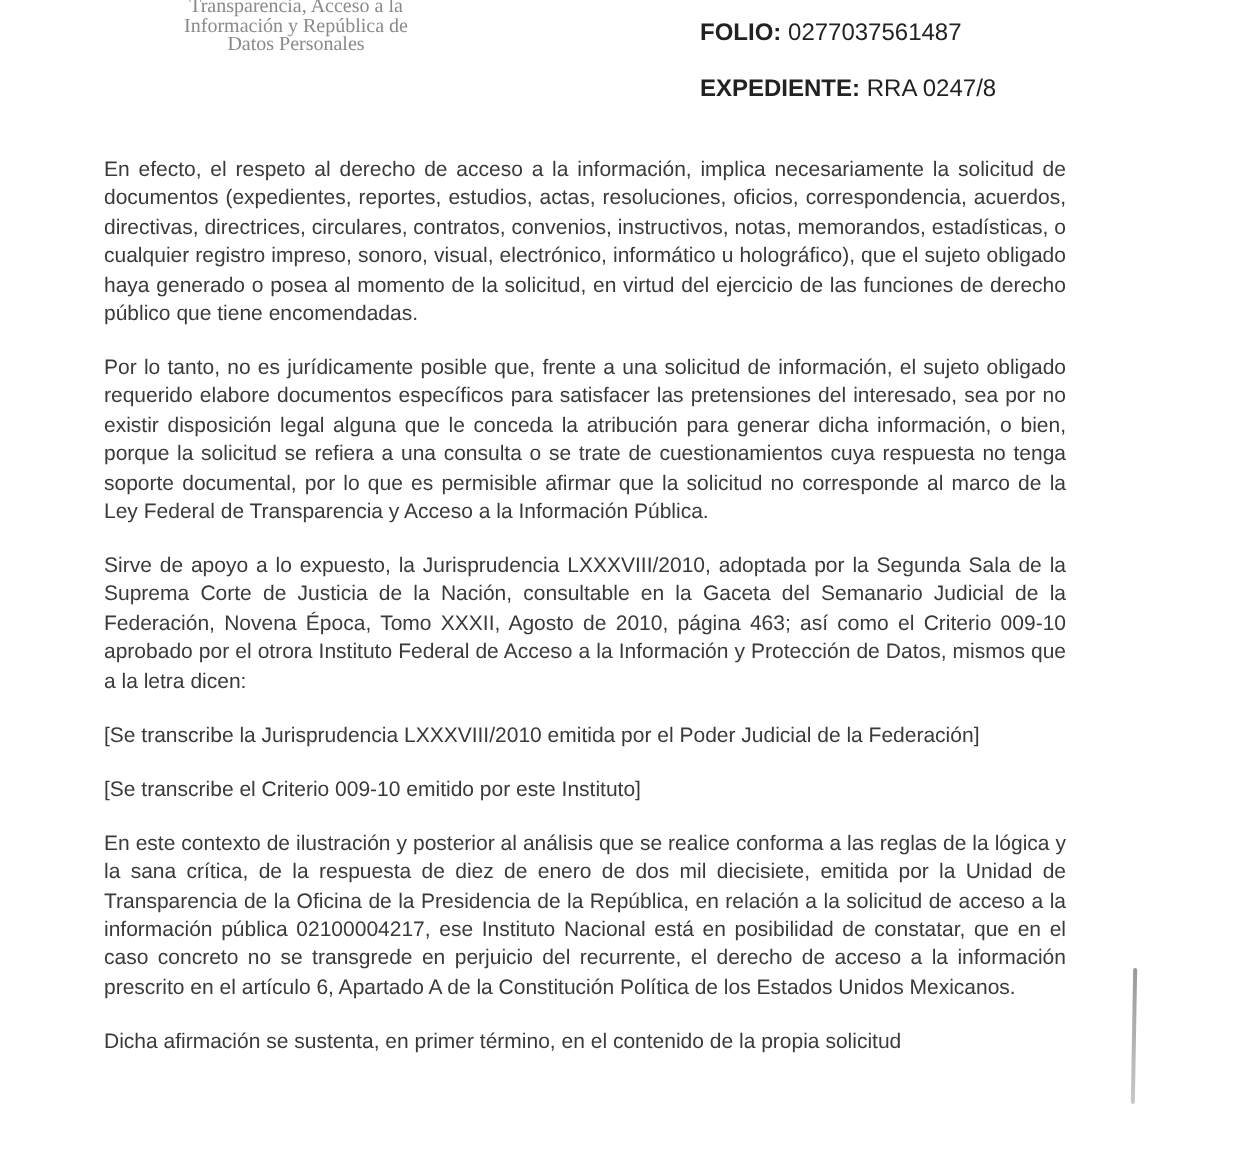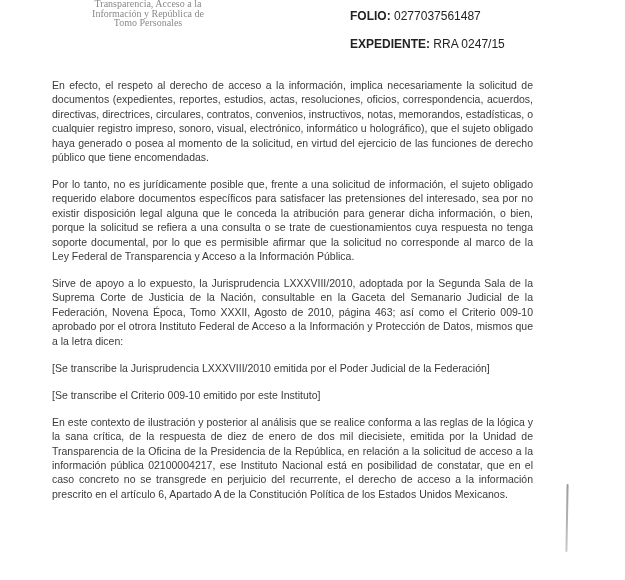--- a/index.html
+++ b/index.html
@@ -64,36 +64,37 @@
       border-radius: 1px;
       transform: rotate(1deg);
     }
   </style>
 </head>
 <body>
 
 <div class="logo-text">
   <div>Transparencia, Acceso a la</div>
   <div>Información y República de</div>
-  <div>Tomo Personales</div>
+  <div>Datos Personales</div>
 </div>
 
 <div class="ref-block">
   <div class="ref-line">
     <span class="ref-label">FOLIO:</span>
     <span>0277037561487</span>
   </div>
   <div class="ref-line">
     <span class="ref-label">EXPEDIENTE:</span>
-    <span>RRA 0247/15</span>
+    <span>RRA 0247/8</span>
   </div>
 </div>
 
 <div class="body-text">
   <p>En efecto, el respeto al derecho de acceso a la información, implica necesariamente la solicitud de documentos (expedientes, reportes, estudios, actas, resoluciones, oficios, correspondencia, acuerdos, directivas, directrices, circulares, contratos, convenios, instructivos, notas, memorandos, estadísticas, o cualquier registro impreso, sonoro, visual, electrónico, informático u holográfico), que el sujeto obligado haya generado o posea al momento de la solicitud, en virtud del ejercicio de las funciones de derecho público que tiene encomendadas.</p>
   <p>Por lo tanto, no es jurídicamente posible que, frente a una solicitud de información, el sujeto obligado requerido elabore documentos específicos para satisfacer las pretensiones del interesado, sea por no existir disposición legal alguna que le conceda la atribución para generar dicha información, o bien, porque la solicitud se refiera a una consulta o se trate de cuestionamientos cuya respuesta no tenga soporte documental, por lo que es permisible afirmar que la solicitud no corresponde al marco de la Ley Federal de Transparencia y Acceso a la Información Pública.</p>
   <p>Sirve de apoyo a lo expuesto, la Jurisprudencia LXXXVIII/2010, adoptada por la Segunda Sala de la Suprema Corte de Justicia de la Nación, consultable en la Gaceta del Semanario Judicial de la Federación, Novena Época, Tomo XXXII, Agosto de 2010, página 463; así como el Criterio 009-10 aprobado por el otrora Instituto Federal de Acceso a la Información y Protección de Datos, mismos que a la letra dicen:</p>
   <p class="quote">[Se transcribe la Jurisprudencia LXXXVIII/2010 emitida por el Poder Judicial de la Federación]</p>
   <p class="quote">[Se transcribe el Criterio 009-10 emitido por este Instituto]</p>
   <p>En este contexto de ilustración y posterior al análisis que se realice conforma a las reglas de la lógica y la sana crítica, de la respuesta de diez de enero de dos mil diecisiete, emitida por la Unidad de Transparencia de la Oficina de la Presidencia de la República, en relación a la solicitud de acceso a la información pública 02100004217, ese Instituto Nacional está en posibilidad de constatar, que en el caso concreto no se transgrede en perjuicio del recurrente, el derecho de acceso a la información prescrito en el artículo 6, Apartado A de la Constitución Política de los Estados Unidos Mexicanos.</p>
+  <p>Dicha afirmación se sustenta, en primer término, en el contenido de la propia solicitud</p>
 </div>
 
 <div class="margin-mark"></div>
 
 </body></html>

